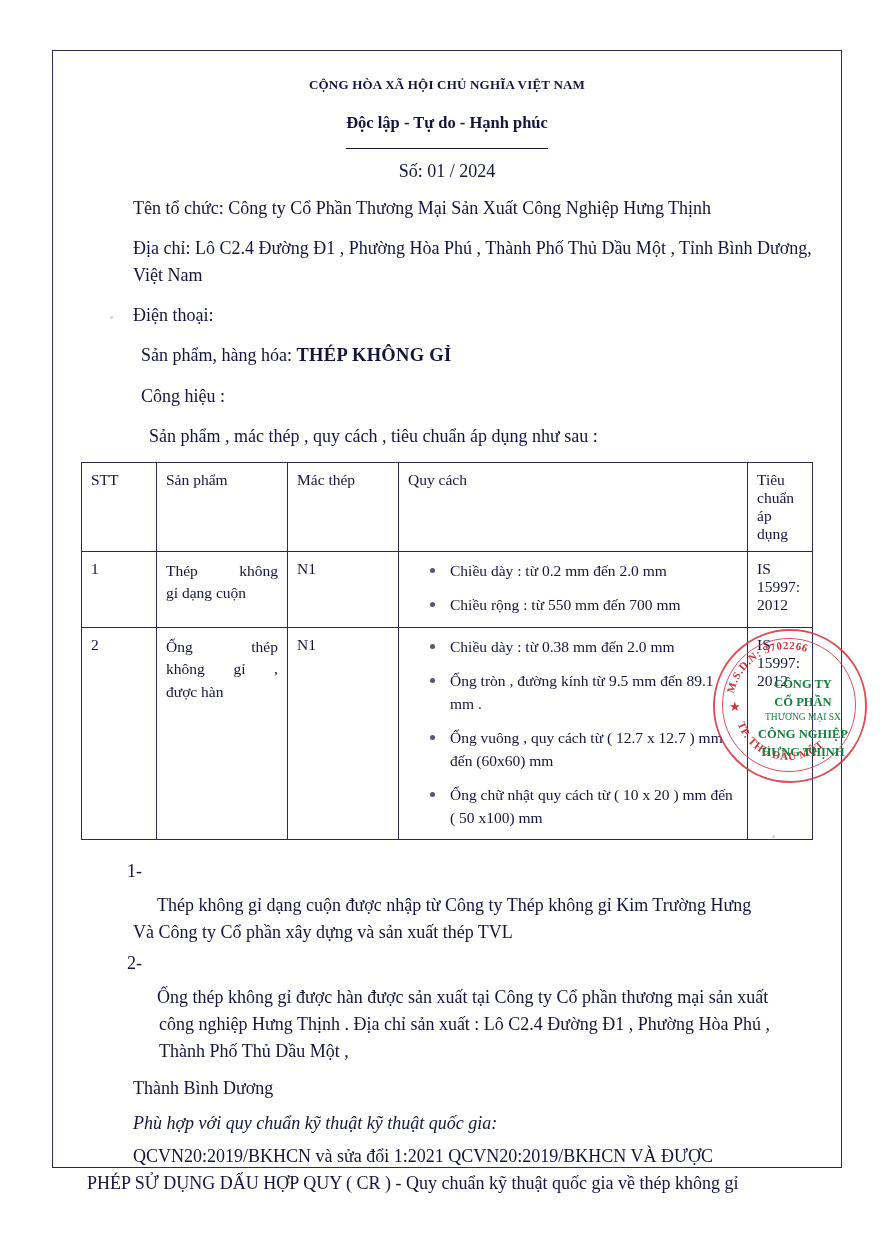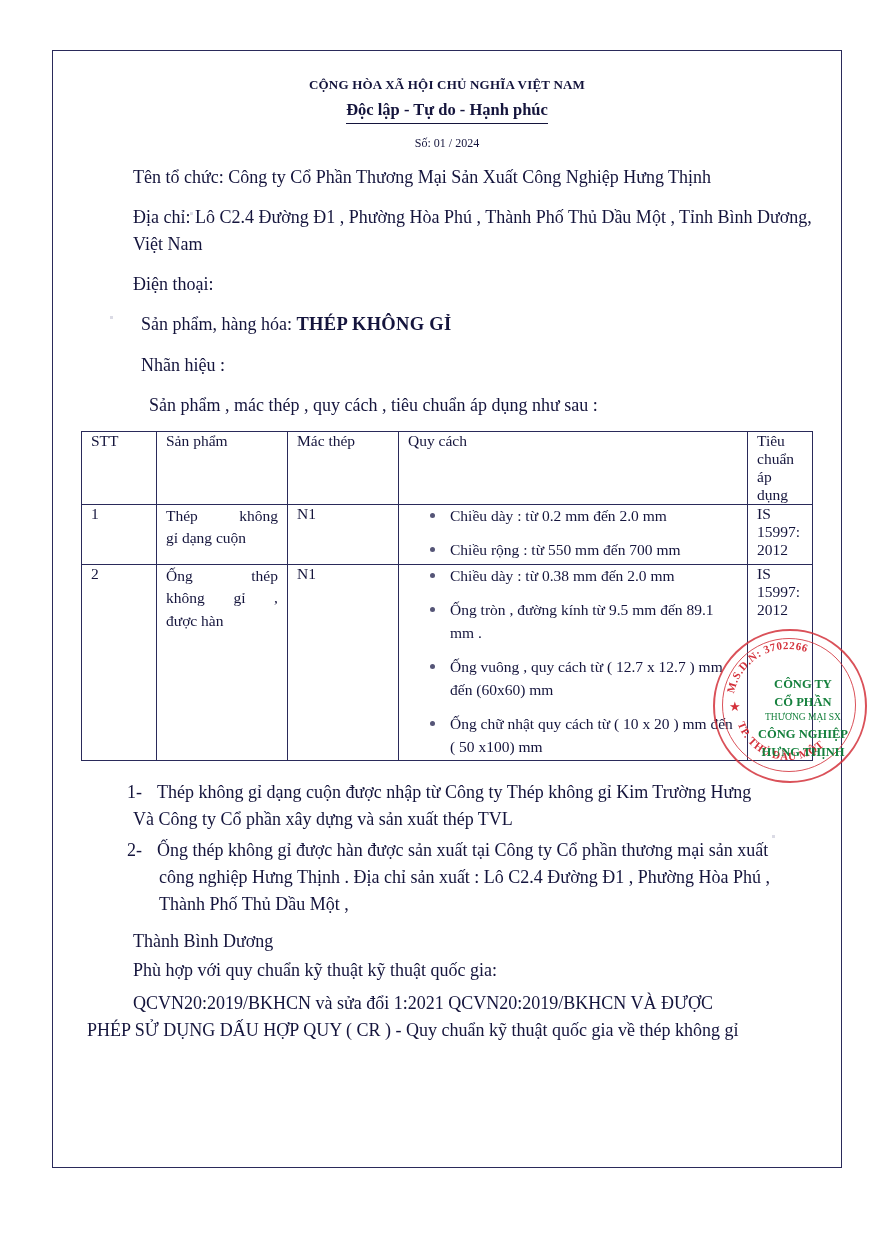--- a/index.html
+++ b/index.html
@@ -37,54 +37,54 @@
 
   .nation-line {
     font-weight: bold;
     font-size: 13px;
     letter-spacing: 0.2px;
     margin-top: 4px;
   }
   .motto-line {
     font-weight: bold;
     font-size: 16.5px;
-    margin-top: 7px;
+    margin-top: 20px;
     display: inline-block;
     border-bottom: 1px solid #14143c;
-    padding-bottom: 3px;
+    padding-bottom: 15px;
   }
   .doc-title {
     font-weight: bold;
     font-size: 25px;
     margin-top: 30px;
     letter-spacing: 0.6px;
   }
   .doc-number {
-    font-size: 12px;
+    font-size: 18px;
     margin-top: 12px;
   }
   .para {
     font-size: 18px;
     line-height: 1.5;
     margin-top: 13px;
   }
   .para.indent { padding-left: 52px; }
   .para.indent2 { padding-left: 60px; }
   .para.indent3 { padding-left: 68px; }
   .strong-prod { font-weight: bold; font-size: 18.5px; letter-spacing: 0.3px; }
 
   table.spec {
     width: 100%;
     border-collapse: collapse;
     margin-top: 12px;
     font-size: 15.5px;
   }
   table.spec td, table.spec th {
     border: 1px solid #2a2a5a;
-    padding: 0 9px;
+    padding: 8px 9px;
     vertical-align: top;
     font-weight: normal;
     text-align: left;
   }
   table.spec th { font-size: 15.5px; }
   .col-stt { width: 56px; text-align: center; }
   .col-sp { width: 112px; }
   .col-mac { width: 92px; text-align: center; }
   .col-qc { width: 330px; }
   .col-tc { width: auto; }
@@ -121,21 +121,21 @@
     border-radius: 50%;
   }
   .notes { margin-top: 18px; }
   .note-row {
     display: flex;
     font-size: 18px;
     line-height: 1.5;
     margin-top: 4px;
   }
   .note-num { width: 30px; flex: 0 0 30px; padding-left: 46px; box-sizing: content-box; }
-  .note-txt { flex: 1; }
+  .note-txt { flex: 1; margin-top: 34px; }
   .note-sub { padding-left: 78px; font-size: 18px; line-height: 1.5; }
   .tail { font-size: 18px; line-height: 1.5; }
   .tail.pl { padding-left: 52px; }
   .tail.justify {
     padding-left: 52px;
     text-align: justify;
   }
   .tail.nopad { padding-left: 6px; text-align: justify; }
 
   
@@ -220,21 +220,21 @@
 
     <div class="para indent">
       <span>Điện thoại:</span><span></span>
     </div>
 
     <div class="para indent2">
       <span>Sản phẩm, hàng hóa: </span><span class="strong-prod">THÉP KHÔNG GỈ</span>
     </div>
 
     <div class="para indent2">
-      <span>Nhãn hiệu :</span><span></span>
+      <span>Công hiệu :</span><span></span>
     </div>
 
     <div class="para indent3">Sản phẩm , mác thép , quy cách , tiêu chuẩn áp dụng như sau :</div>
 
     <table class="spec">
       <thead>
         <tr>
           <th class="col-stt">STT</th>
           <th class="col-sp">Sản phẩm</th>
           <th class="col-mac">Mác thép</th>
@@ -288,21 +288,21 @@
 
       <div class="note-row">
         <div class="note-num">2-</div>
         <div class="note-txt">Ống thép không gỉ được hàn được sản xuất tại Công ty Cổ phần thương mại sản xuất</div>
       </div>
       <div class="note-sub">công nghiệp Hưng Thịnh . Địa chỉ sản xuất : Lô C2.4 Đường Đ1 , Phường Hòa Phú ,</div>
       <div class="note-sub">Thành Phố Thủ Dầu Một ,</div>
     </div>
 
     <div class="tail pl" style="margin-top:10px;">Thành Bình Dương</div>
-    <div class="tail pl" style="margin-top:2px;">Phù hợp với quy chuẩn kỹ thuật kỹ thuật quốc gia:</div>
+    <div class="tail pl" style="margin-top:8px;font-style:italic;">Phù hợp với quy chuẩn kỹ thuật kỹ thuật quốc gia:</div>
     <div class="tail justify" style="margin-top:6px;">QCVN20:2019/BKHCN và sửa đổi 1:2021  QCVN20:2019/BKHCN VÀ ĐƯỢC</div>
     <div class="tail nopad">PHÉP SỬ DỤNG DẤU HỢP QUY ( CR ) -  Quy chuẩn kỹ thuật quốc gia về thép không gỉ</div>
 
     <div class="seal">
       <div class="ring"></div>
       <div class="ring inner"></div>
       <div class="star">★</div>
       <svg class="seal-arc-top" viewBox="0 0 150 150">
         <path id="arcTop" d="M 20,75 A 55,55 0 0 1 130,75" fill="none"></path>
         <text><textPath href="#arcTop" startOffset="6%">M.S.D.N: 3702266</textPath></text>

